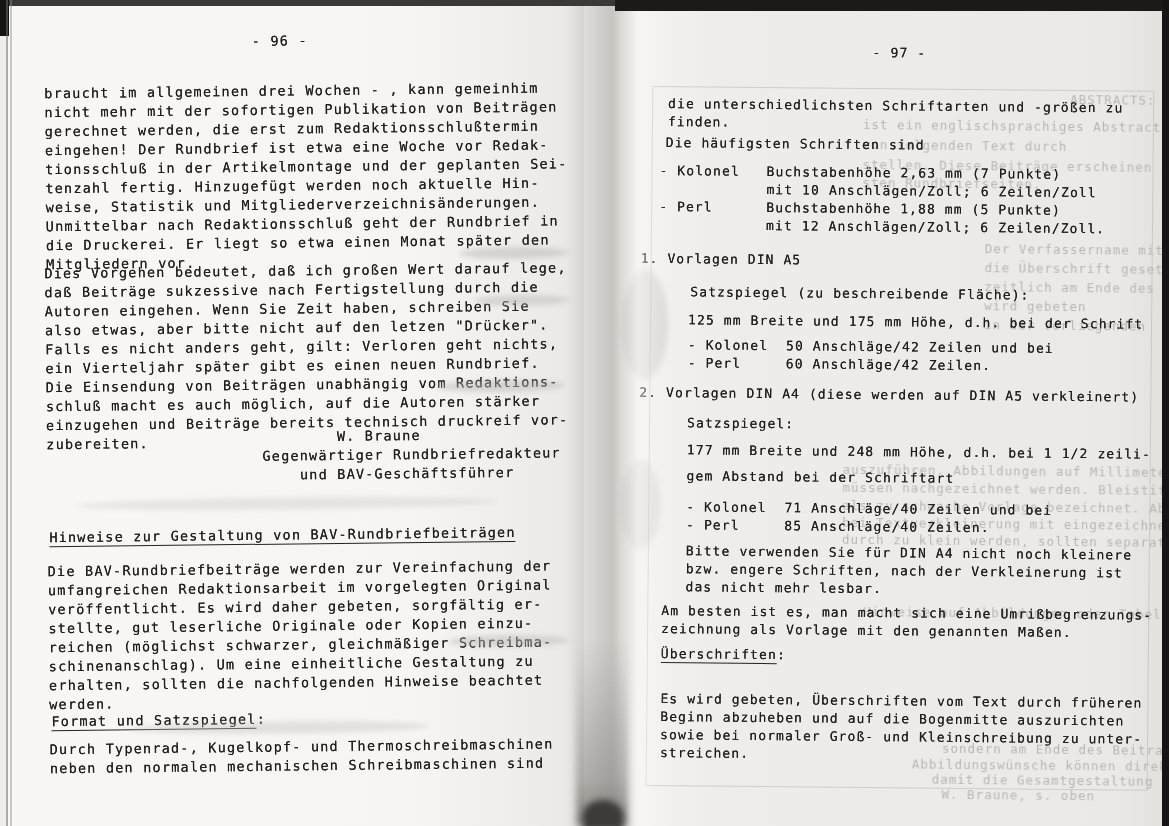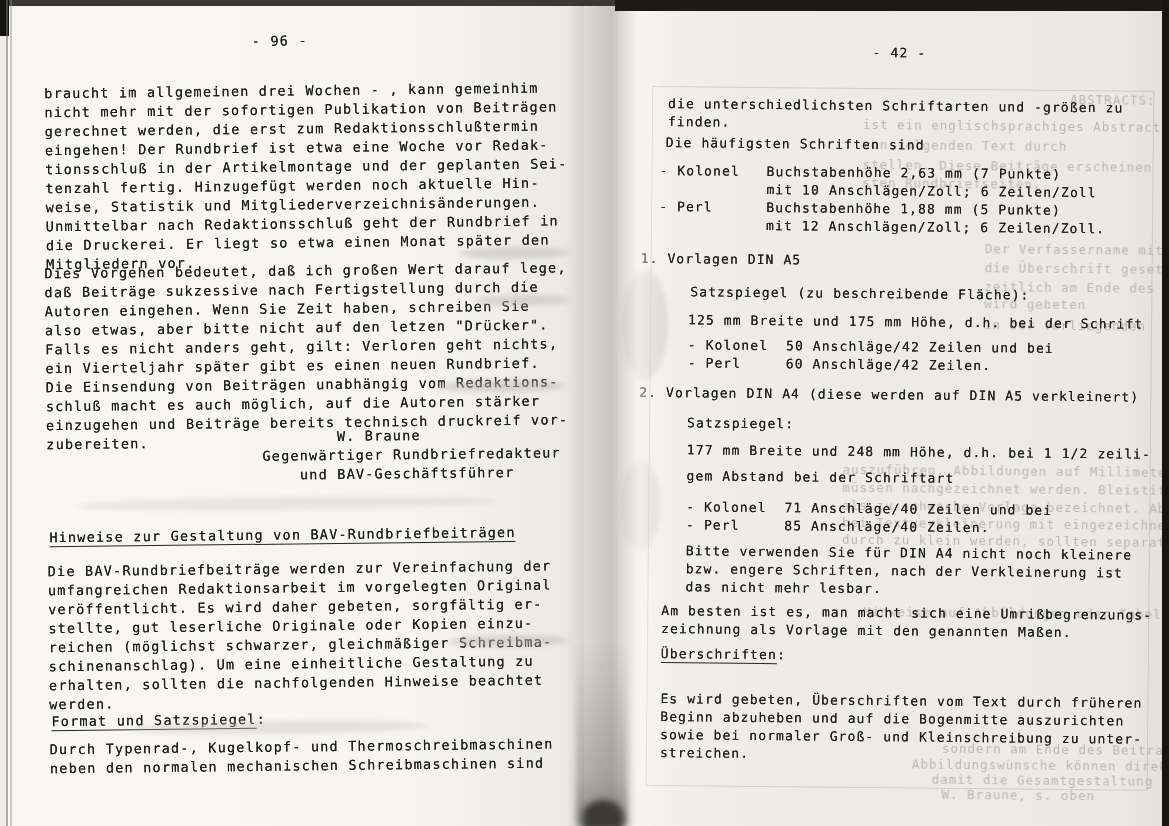--- a/index.html
+++ b/index.html
@@ -138,37 +138,37 @@
       <div class="ghost-box" style="left:34px;top:86px;width:500px;height:698px;"></div>
 
       <div class="ghost" style="left:452px;top:88px;">ABSTRACTS:</div>
       <div class="ghost" style="left:245px;top:115px;">ist ein englischsprachiges Abstract nach der Übersicht</div>
       <div class="ghost" style="left:245px;top:135px;">von folgenden Text durch</div>
       <div class="ghost" style="left:245px;top:155px;">stellen. Diese Beiträge erscheinen jeweils auf den er-</div>
       <div class="ghost" style="left:245px;top:173px;">sten Rundbriefseiten.</div>
       <div class="ghost" style="left:368px;top:238px;">Der Verfassername mit</div>
       <div class="ghost" style="left:368px;top:257px;">die Überschrift gesetzt</div>
       <div class="ghost" style="left:368px;top:276px;">zeitlich am Ende des</div>
-      <div class="ghost" style="left:368px;top:295px;font-family:Liberation Mono, monospace;">wird gebeten</div>
+      <div class="ghost" style="left:368px;top:295px;">wird gebeten</div>
       <div class="ghost" style="left:368px;top:314px;">in der vorliegenden</div>
       <div class="ghost" style="left:228px;top:460px;">auszuführen. Abbildungen auf Millimeterpapier</div>
       <div class="ghost" style="left:228px;top:478px;">müssen nachgezeichnet werden. Bleistift</div>
       <div class="ghost" style="left:228px;top:496px;">als zu schwache Vorlage bezeichnet. Abbildungen, die</div>
       <div class="ghost" style="left:228px;top:513px;">bei Textverkleinerung mit eingezeichnet werden</div>
       <div class="ghost" style="left:228px;top:530px;">durch zu klein werden, sollten separat beigefügt werden</div>
       <div class="ghost" style="left:250px;top:602px;">Hinweise auf Abbildungen oder Tabellen erfolgen im Text</div>
       <div class="ghost" style="left:330px;top:738px;">sondern am Ende des Beitrages</div>
       <div class="ghost" style="left:300px;top:754px;">Abbildungswünsche können direkt</div>
       <div class="ghost" style="left:320px;top:769px;">damit die Gesamtgestaltung</div>
       <div class="ghost" style="left:330px;top:784px;">W. Braune, s. oben</div>
 
       <div class="smudge" style="left:6px;top:270px;width:46px;height:110px;background:#bab8b3;opacity:.35;"></div>
       <div class="smudge" style="left:6px;top:460px;width:40px;height:90px;background:#bcbab5;opacity:.3;"></div>
 
-      <div class="txt" style="left:254px;top:42px;">- 42 -</div>
+      <div class="txt" style="left:254px;top:42px;">- 97 -</div>
 
       <div class="txt lh18" style="left:50px;top:95px;">die unterschiedlichsten Schriftarten und -größen zu
 finden.</div>
       <div class="txt" style="left:48px;top:134px;">Die häufigsten Schriften sind</div>
       <div class="txt lh18" style="left:42px;top:162px;">- Kolonel   Buchstabenhöhe 2,63 mm (7 Punkte)
             mit 10 Anschlägen/Zoll; 6 Zeilen/Zoll
 - Perl      Buchstabenhöhe 1,88 mm (5 Punkte)
             mit 12 Anschlägen/Zoll; 6 Zeilen/Zoll.</div>
 
       <div class="txt" style="left:24px;top:250px;">1. Vorlagen DIN A5</div>

